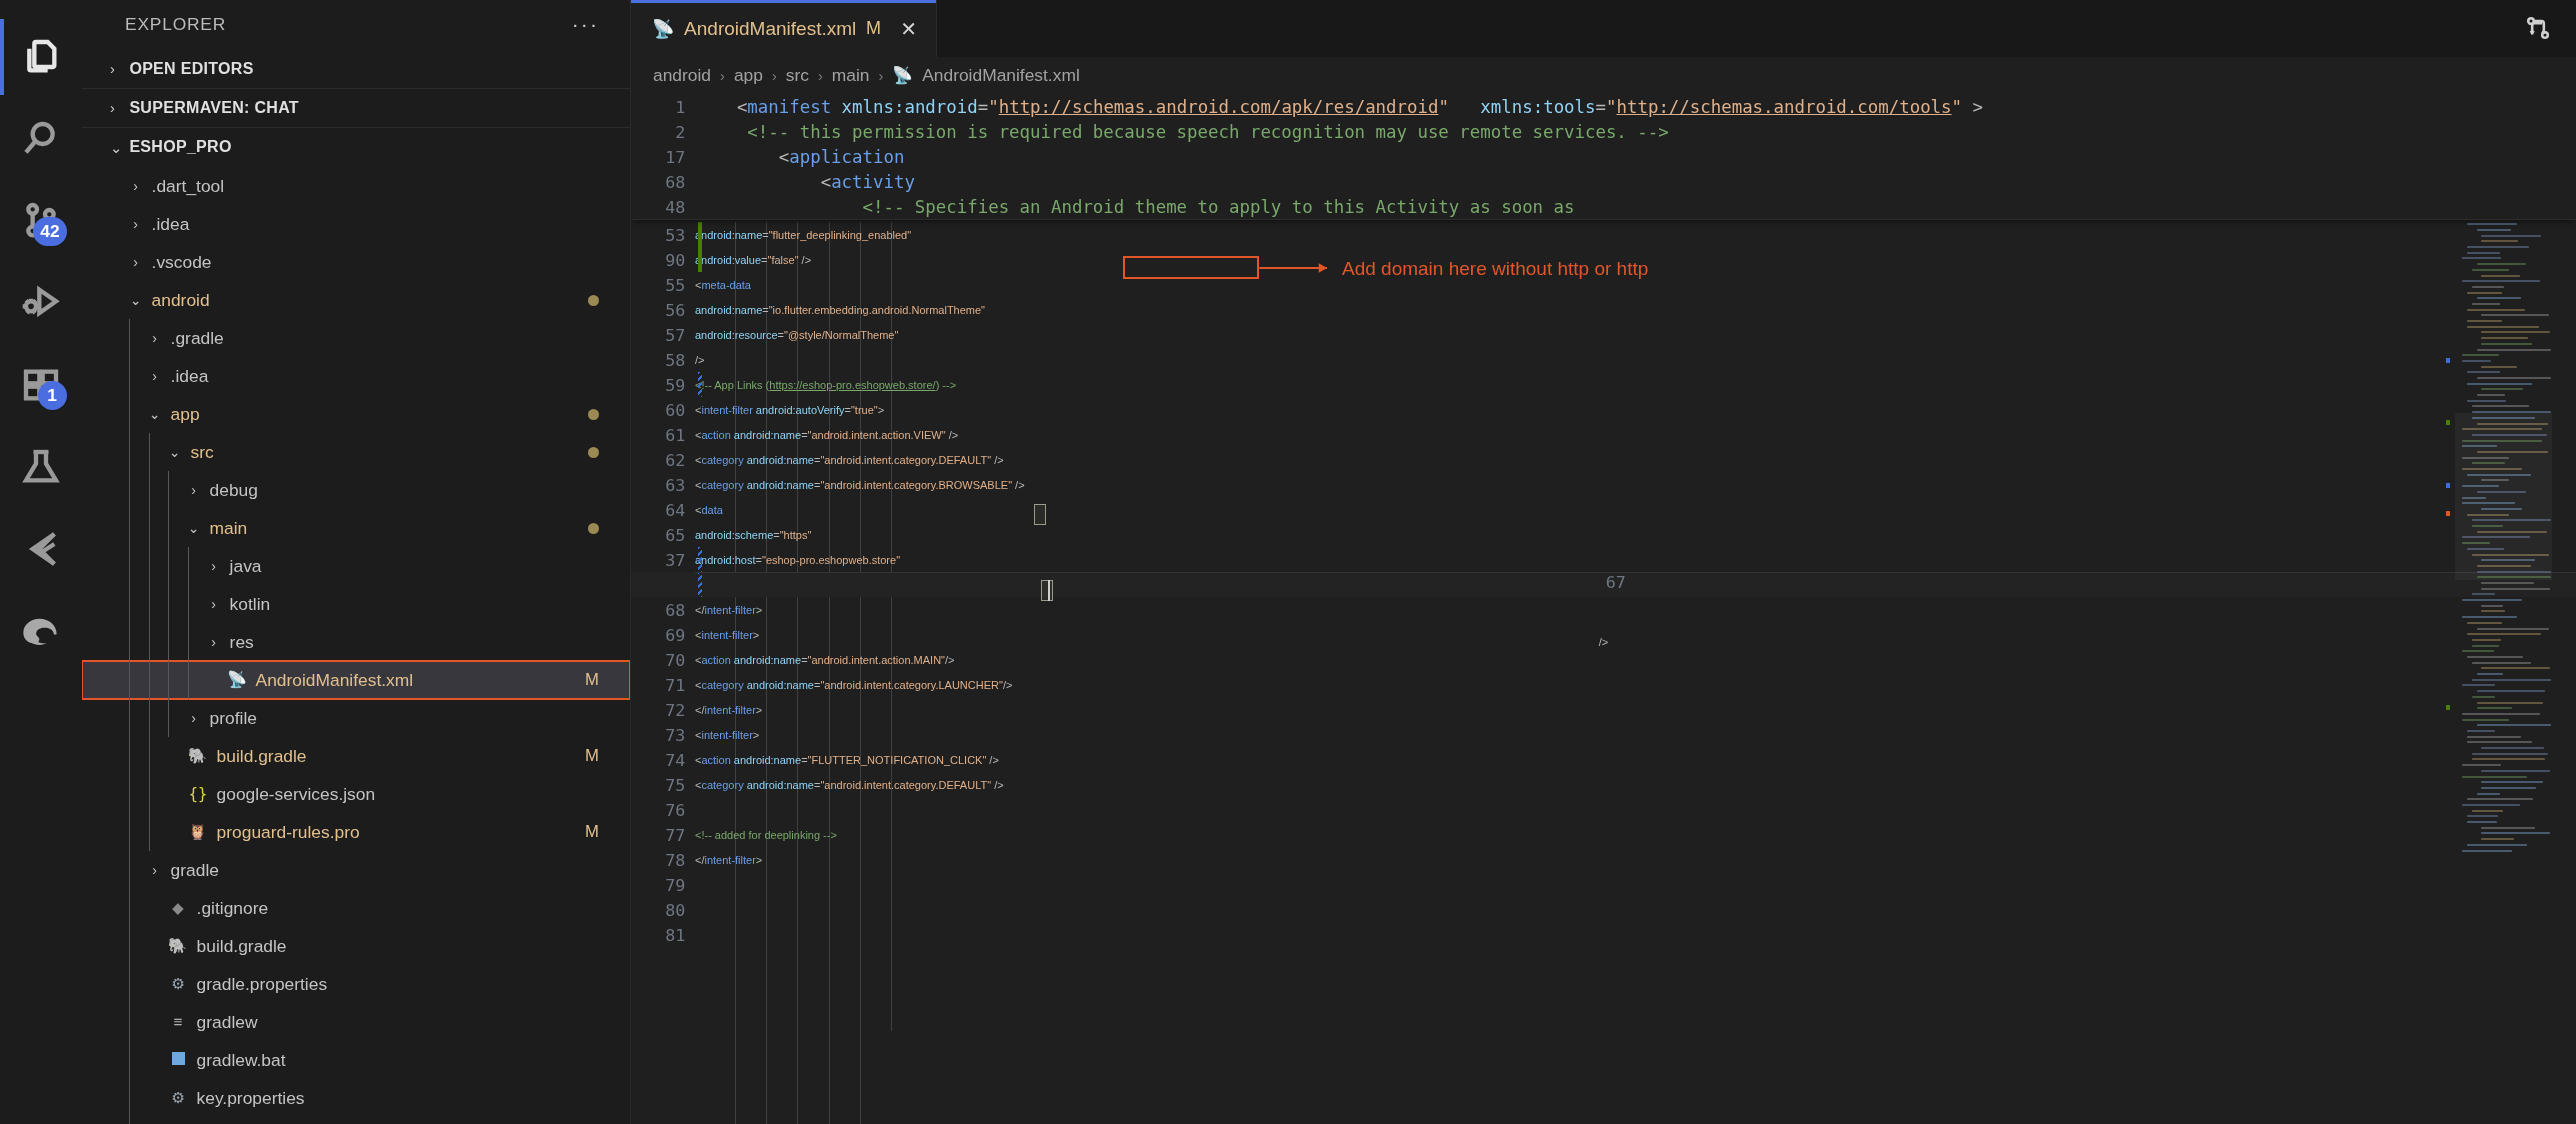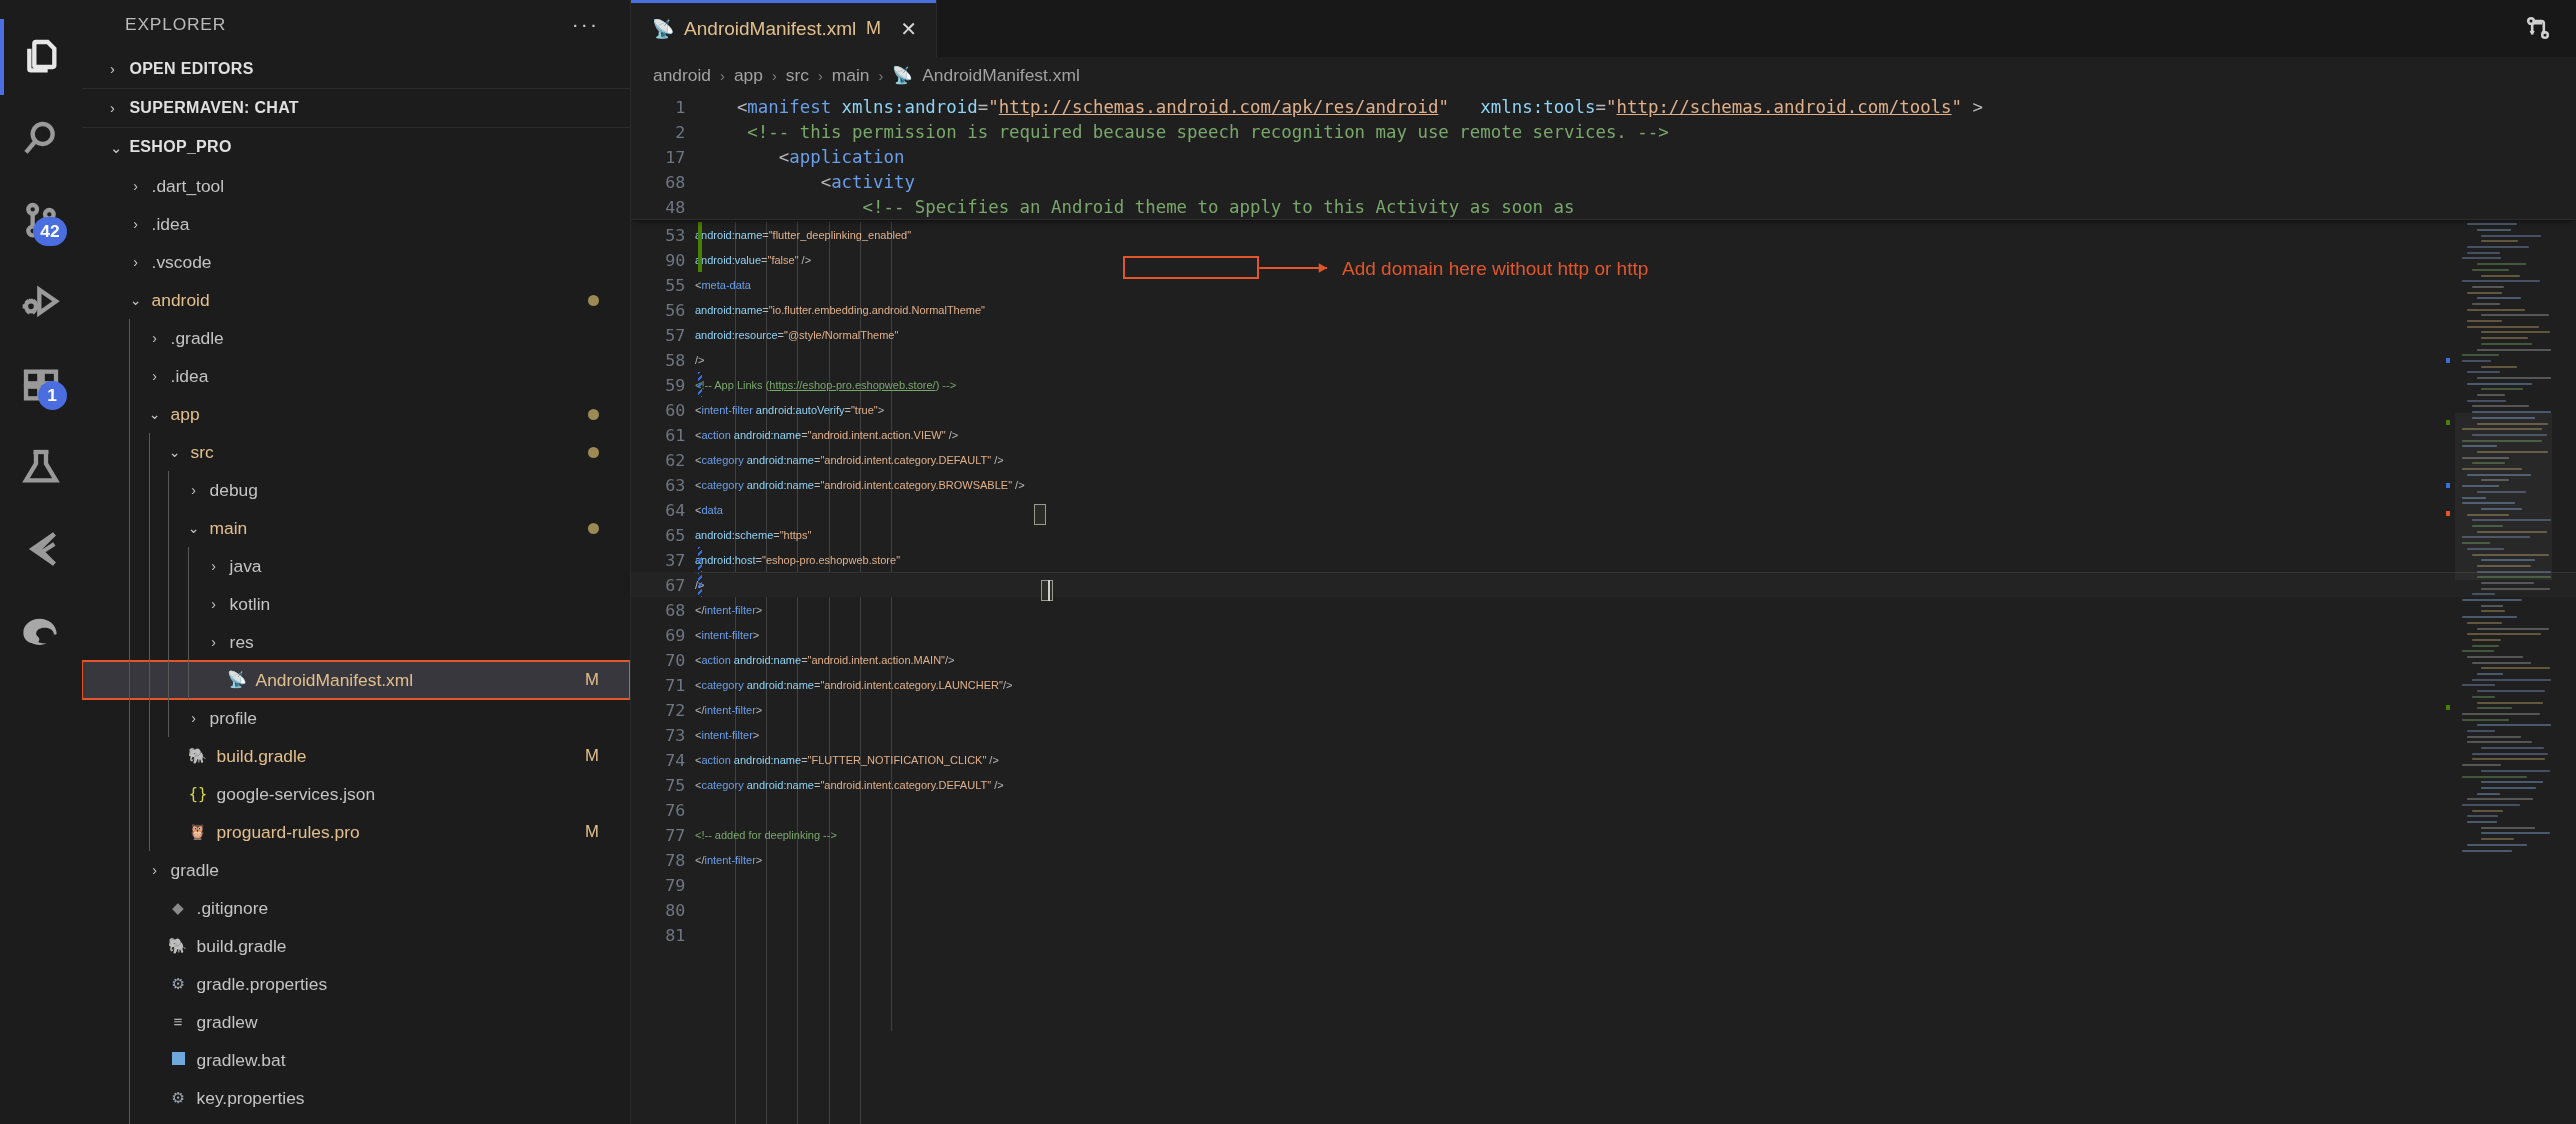--- a/index.html
+++ b/index.html
@@ -146,21 +146,21 @@
   }
   .lnum {
     width: 64px; flex: 0 0 64px; text-align: right;
     color: #6e7681; padding-right: 9.7px;
     font-family: "DejaVu Sans Mono", monospace; font-size: 16.7px;
   }
   .codetext { padding-left: 0; }
 
   .lines { position: absolute; top: 0; left: 0; right: 0; bottom: 0; }
   .line-row { position: relative; height: 25px; display: flex; align-items: center; }
-  .line-row.cursorline { background: #232323; }
+  .line-row.cursorline { background: #232323; flex-direction: column; }
   .line-row.cursorline::after {
     content:""; position:absolute; left:64px; right:0; top:0;
     height:0.7px; background:#333;
   }
 
   
   .t-tag    { color: #6a9fea; }
   .t-attr   { color: #8fd3f5; }
   .t-str    { color: #e0b08a; }
   .t-com    { color: #79a86b; }

